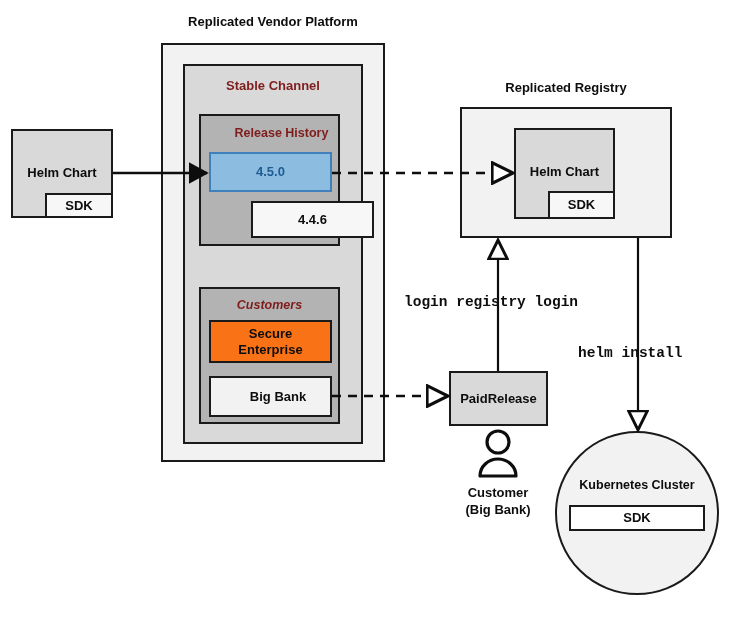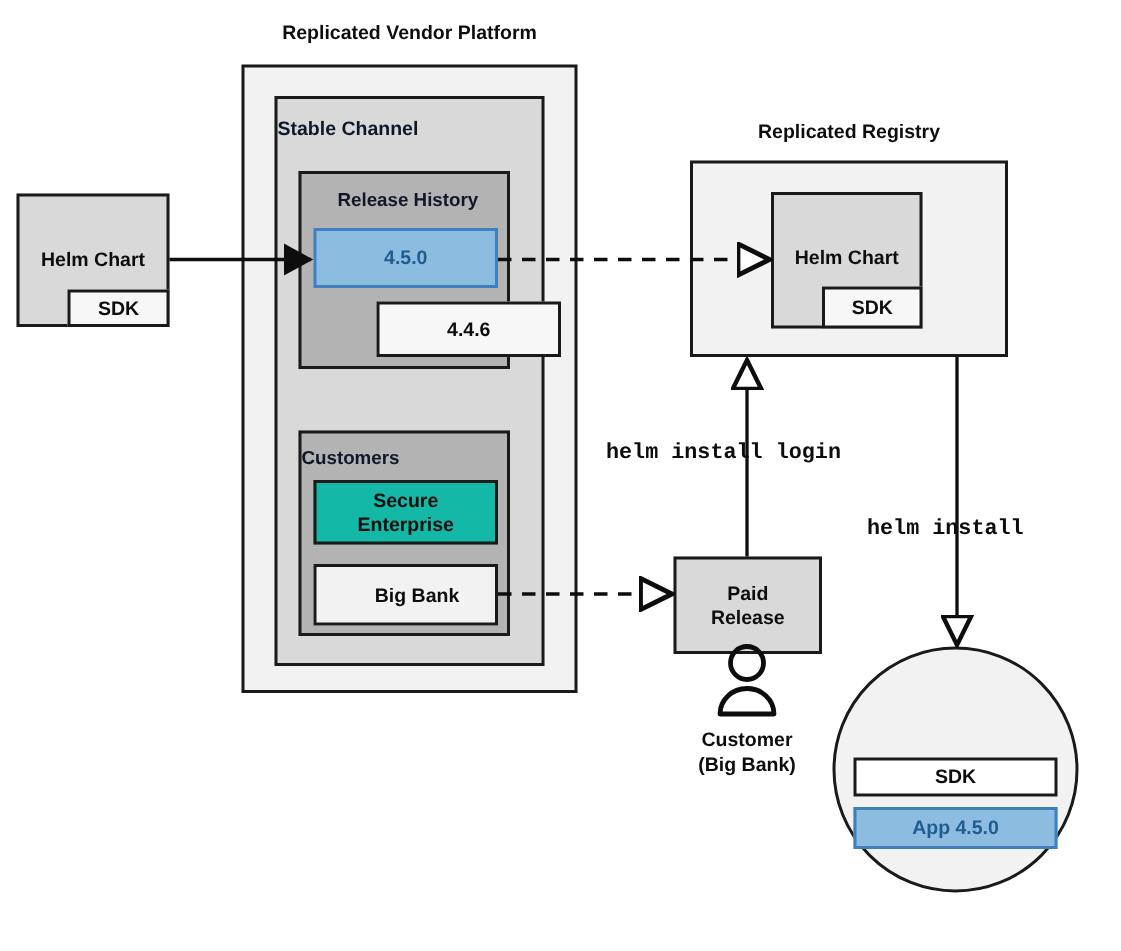--- a/index.html
+++ b/index.html
@@ -35,24 +35,24 @@
     font-weight: bold;
     font-size: 13px;
     color: #0d0d0d;
     text-align: center;
     white-space: nowrap;
   }
   .grp-title {
     position: absolute;
     left: 0;
     right: 0;
-    text-align: left;
+    text-align: center;
     font-weight: bold;
     font-size: 13px;
-    color: #0f172a;
+    color: #7f1d1d;
   }
   .mono {
     position: absolute;
     font-family: "Liberation Mono", "DejaVu Sans Mono", monospace;
     font-weight: bold;
     font-size: 14.5px;
     color: #0d0d0d;
     white-space: nowrap;
     letter-spacing: 0px;
   }
@@ -98,65 +98,63 @@
 
   <div class="box" style="left:209px; top:152px; width:123px; height:40px; background:#8cbde0; border-color:#3f7fba; color:#1f5c92; font-size:13px;">
     <span>4.5.0</span>
   </div>
 
   <div class="box" style="left:209px; top:201px; width:123px; height:37px; background:#f7f7f7; font-size:13px;margin-left:42px;">
     <span>4.4.6</span>
   </div>
 
   <div class="box" style="left:199px; top:287px; width:141px; height:137px; background:#b3b3b3; display:block;">
-    <div class="grp-title" style="top:9px; font-size:12.5px;">Customers</div>
+    <div class="grp-title" style="top:9px; font-size:12.5px;font-style:italic;">Customers</div>
   </div>
 
-  <div class="box" style="left:209px; top:320px; width:123px; height:43px; background:#14b8a6; font-size:13px; flex-direction:column;">
+  <div class="box" style="left:209px; top:320px; width:123px; height:43px; background:#f97316; font-size:13px; flex-direction:column;">
     <span>Secure</span>
     <span>Enterprise</span>
   </div>
 
   <div class="box" style="left:209px; top:376px; width:123px; height:41px; background:#f2f2f2; font-size:13px;padding-left:15px;">
     <span>Big Bank</span>
   </div>
 
   <div class="box" style="left:460px; top:107px; width:212px; height:131px; background:#f2f2f2; display:block;"></div>
 
   <div class="box" style="left:514px; top:128px; width:101px; height:91px; background:#d9d9d9; font-size:13px; align-items:flex-start; justify-content:center; padding-top:34px;">
     <span>Helm Chart</span>
   </div>
   <div class="box" style="left:548px; top:191px; width:67px; height:28px; background:#f7f7f7; font-size:13px;">
     <span>SDK</span>
   </div>
 
-  <div class="box" style="left:449px; top:371px; width:99px; height:65px; background:#d9d9d9; font-size:13px; flex-direction:column;">
+  <div class="box" style="left:449px; top:371px; width:99px; height:55px; background:#d9d9d9; font-size:13px; ">
     <span>Paid</span>
     <span>Release</span>
   </div>
 
   <svg class="svg-layer" style="z-index:3;">
     <g>
       <circle cx="498" cy="442" r="11" fill="none" stroke="#0d0d0d" stroke-width="3.2"></circle>
       <path d="M480 476 a18 17 0 0 1 36 0 z" fill="none" stroke="#0d0d0d" stroke-width="3.2" stroke-linejoin="round"></path>
     </g>
   </svg>
   <div class="title-label" style="left:428px; top:485px; width:140px;">Customer</div>
   <div class="title-label" style="left:428px; top:502px; width:140px;">(Big Bank)</div>
 
   <div class="cluster" style="left:555px; top:431px; width:164px; height:164px; background:#f2f2f2; border:2.6px solid #1a1a1a;"></div>
+  <div class="title-label" style="left:555px; top:478px; width:164px; font-size:12.5px;">Kubernetes Cluster</div>
 
   <div class="box" style="left:569px; top:505px; width:136px; height:26px; background:#ffffff; font-size:13px;">
     <span>SDK</span>
   </div>
-  <div class="box" style="left:569px; top:538px; width:136px; height:28px; background:#8cbde0; border-color:#3f7fba; color:#1f5c92; font-size:13px;">
-    <span>App 4.5.0</span>
-  </div>
 
-  <div class="mono" style="left:404px; top:294px;">helm install login</div>
+  <div class="mono" style="left:404px; top:294px;">login registry login</div>
   <div class="mono" style="left:578px; top:345px;text-align:right;">helm install</div>
 
   <svg class="svg-layer" style="z-index:5;">
     <defs>
       <marker id="arrow-solid" viewBox="0 0 12 12" refX="10" refY="6" markerWidth="9" markerHeight="9" orient="auto-start-reverse">
         <path d="M0,0 L11,6 L0,12 z" fill="#0d0d0d"></path>
       </marker>
       <marker id="arrow-open" viewBox="0 0 12 12" refX="10.5" refY="6" markerWidth="10" markerHeight="10" orient="auto-start-reverse">
         <path d="M0.5,0.8 L11,6 L0.5,11.2 z" fill="#ffffff" stroke="#0d0d0d" stroke-width="1.6"></path>
       </marker>

